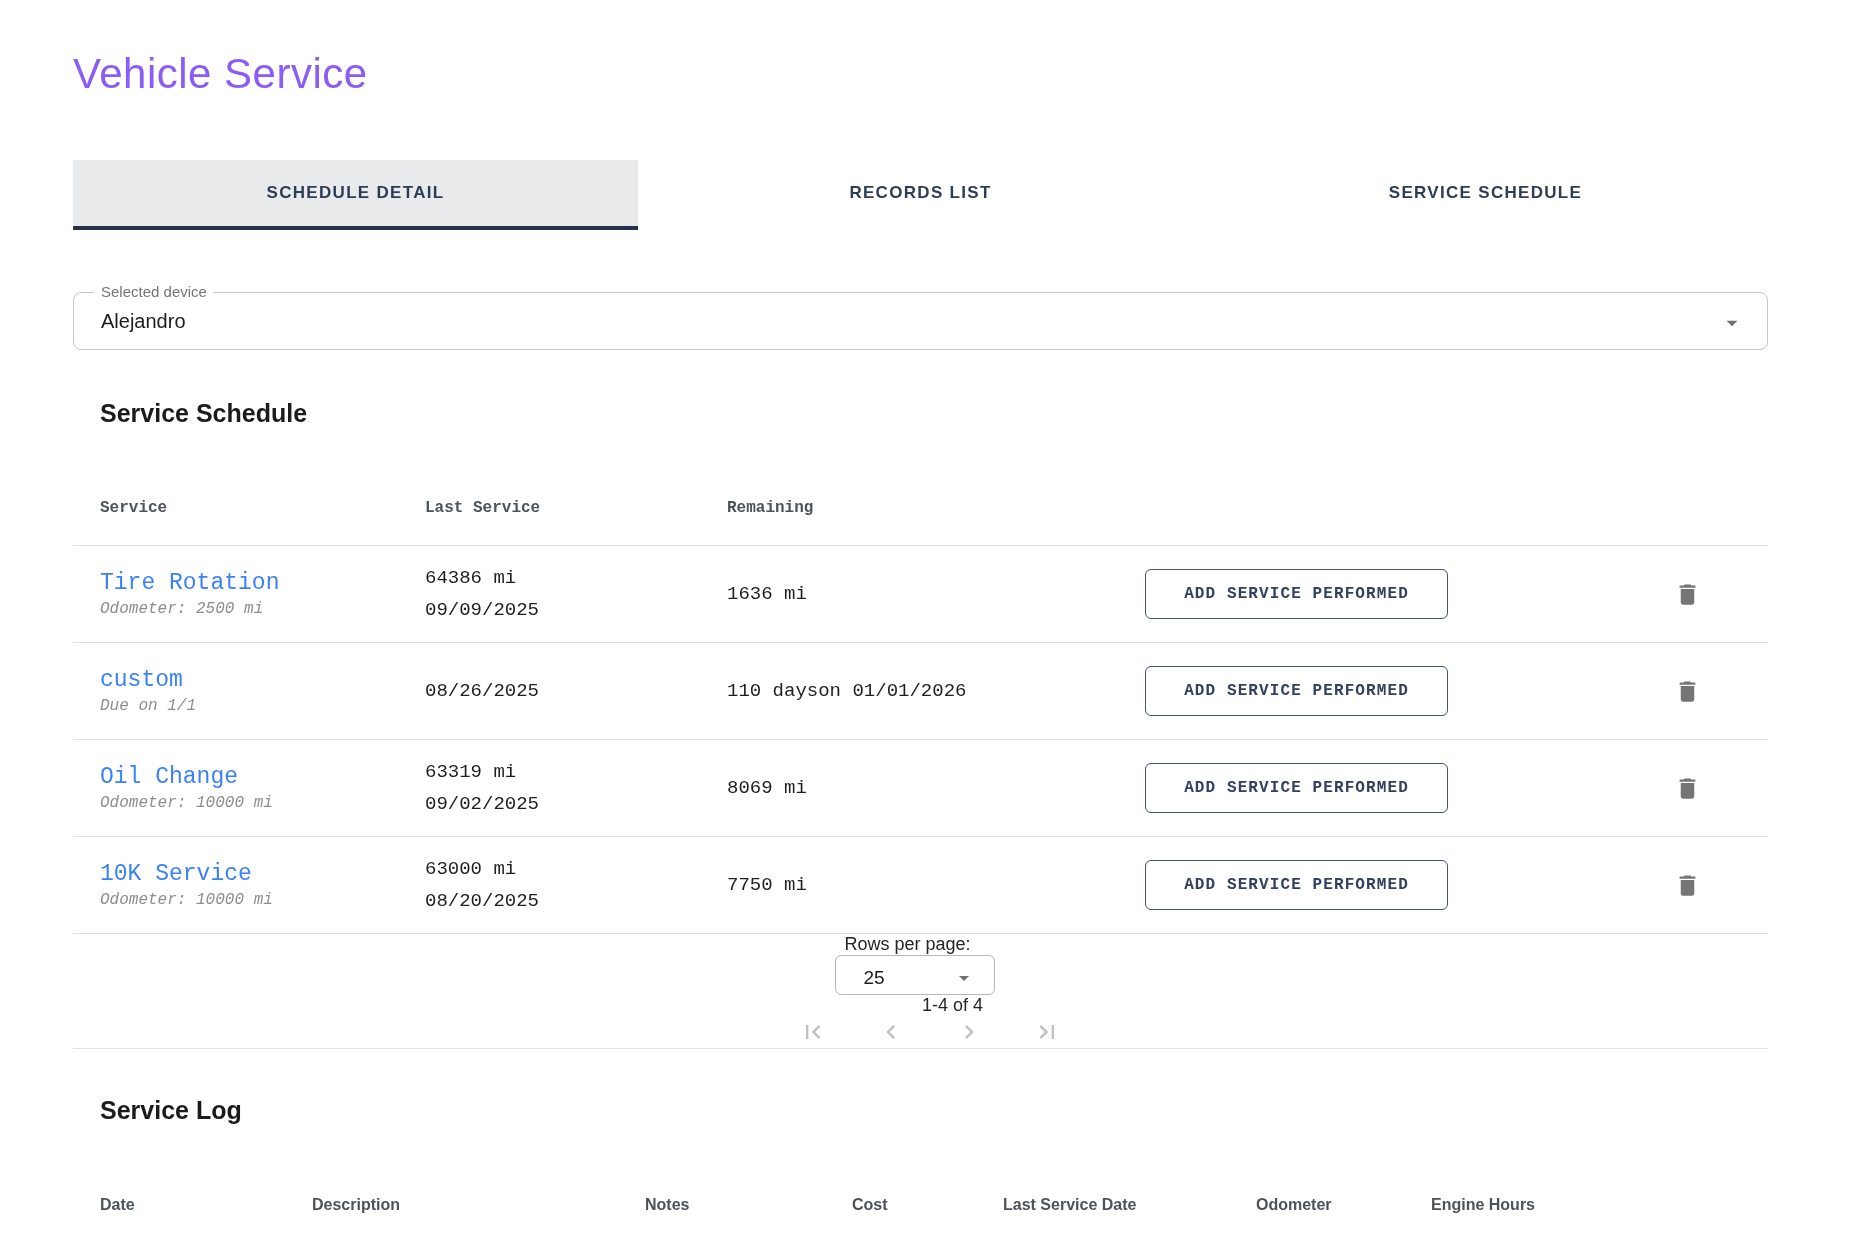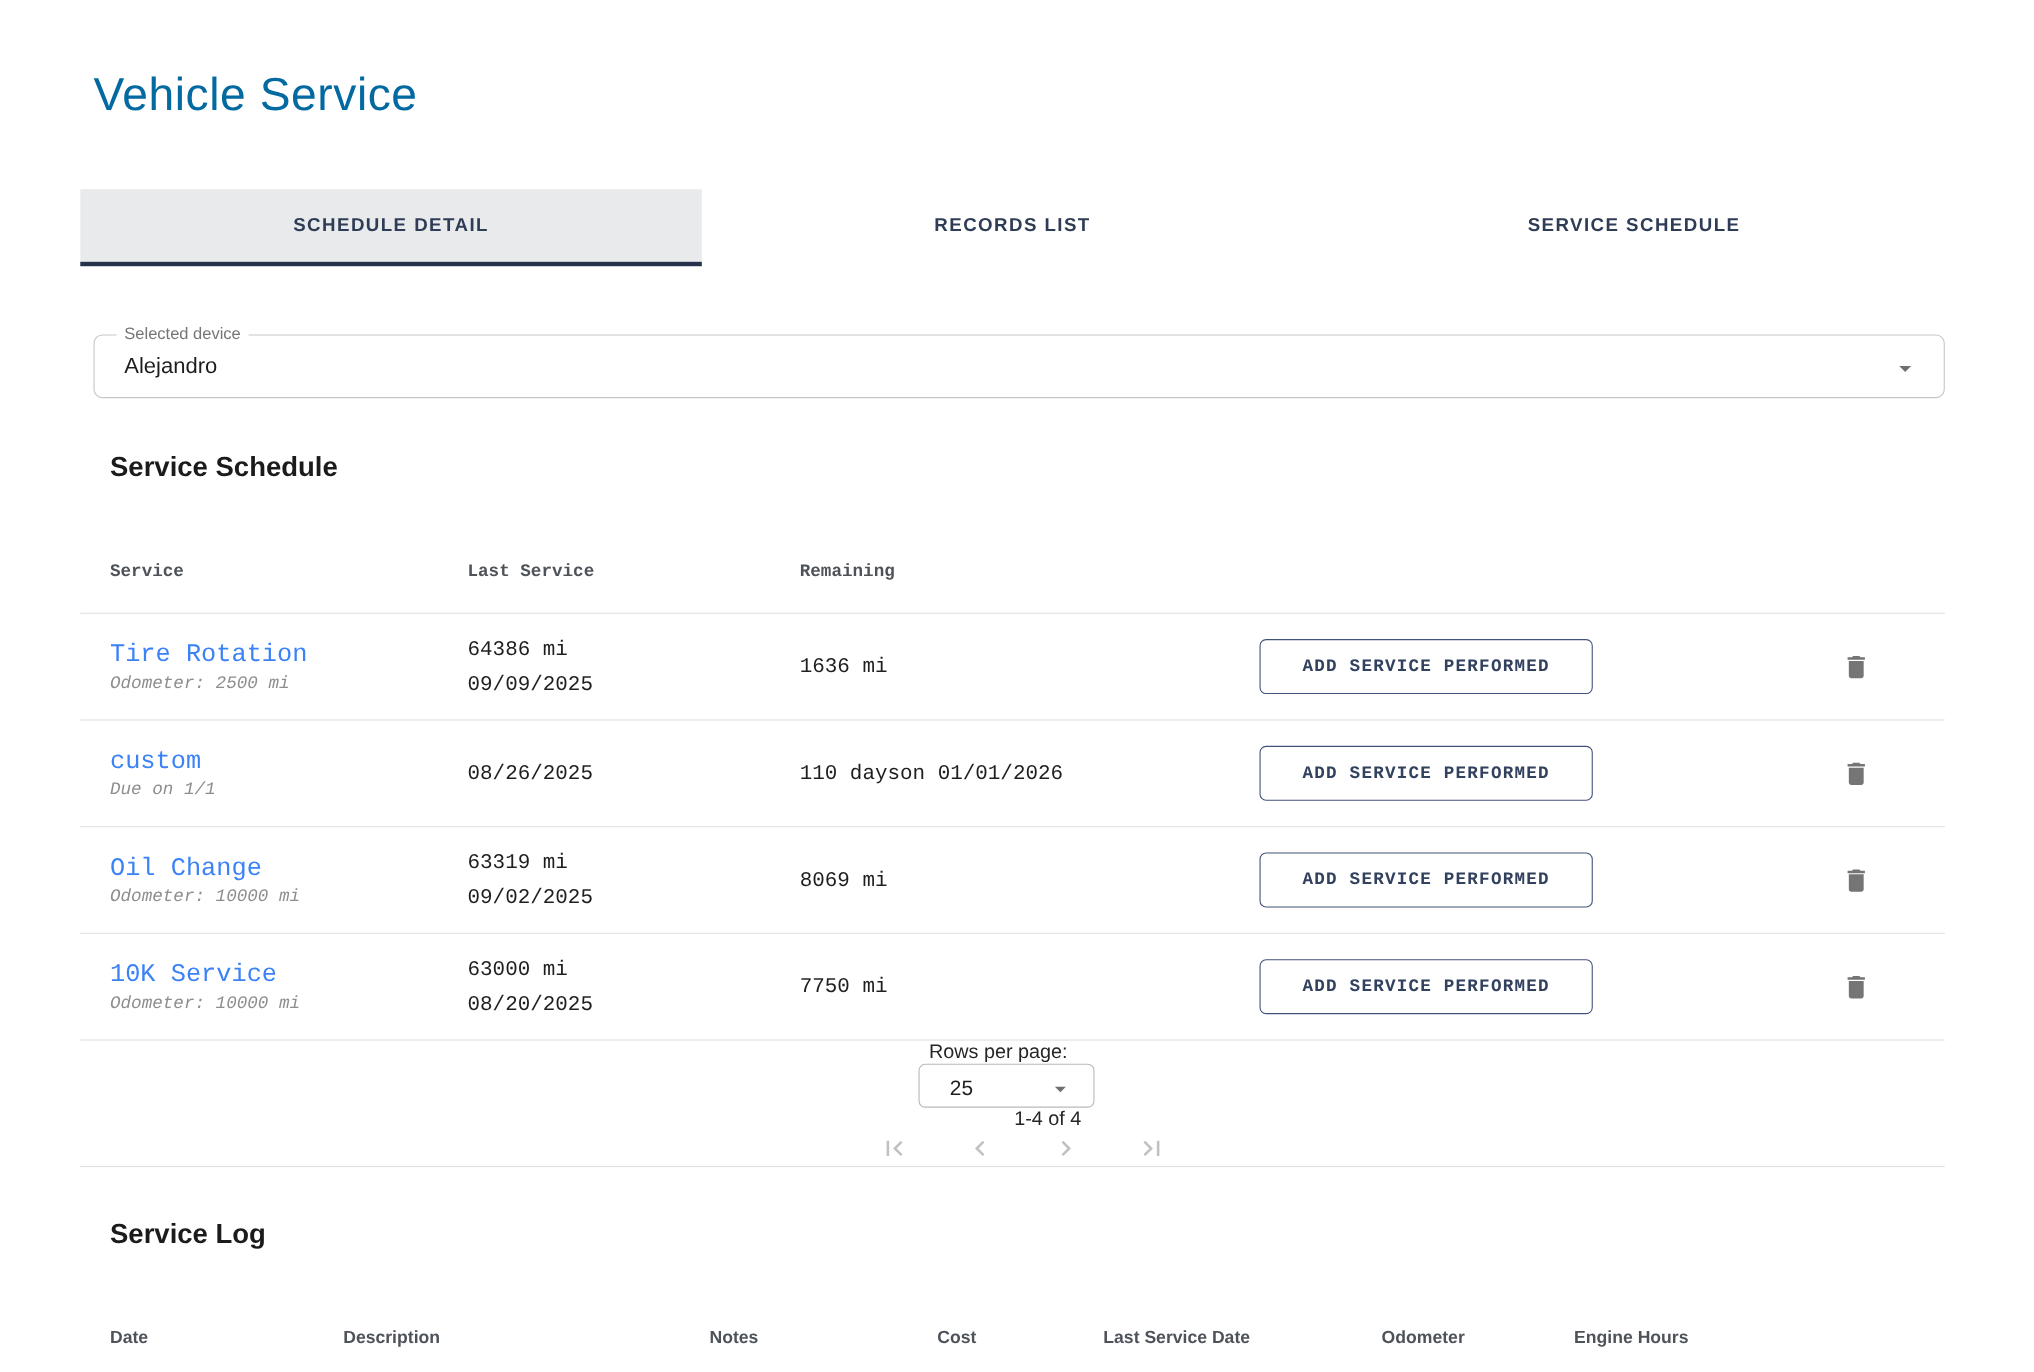--- a/index.html
+++ b/index.html
@@ -5,39 +5,39 @@
   * { box-sizing: border-box; }
   html, body { margin: 0; padding: 0; }
   body {
     width: 1849px; height: 1247px; overflow: hidden;
     background: #ffffff; color: #1f1f1f;
     font-family: "Liberation Sans", sans-serif;
   }
   .page { margin-left: 73px; width: 1695px; padding-top: 43px; }
 
   .title {
-    font-size: 42px; font-weight: 400; color: #0369a1;
-    margin: 12px; height: 62px; line-height: 62px; letter-spacing: 0.5px;
+    font-size: 42px; font-weight: 400; color: #8b5cf6;
+    margin: 0; height: 62px; line-height: 62px; letter-spacing: 0.5px;
   }
 
   
   .tabbar { display: flex; margin-top: 55px; }
   .tab {
     flex: 1; height: 70px; background: transparent; border: none;
     border-bottom: 4px solid transparent; cursor: pointer;
     font-family: inherit; font-size: 17px; font-weight: 700;
     letter-spacing: 1.3px; color: #2e3c55; padding: 0;
   }
   .tab.active { background: #e9eaec; border-bottom-color: #24324c; }
 
   
   .device-select {
     position: relative; margin-top: 62px; height: 58px;
     border: 1px solid #c6c6c6; border-radius: 8px;
-    display: flex; align-items: center; padding: 0 70px 0 27px; cursor: pointer; margin-left: 12px;
+    display: flex; align-items: center; padding: 0 70px 0 27px; cursor: pointer;
   }
   .device-select .notch-label {
     position: absolute; top: -10px; left: 20px; background: #fff;
     padding: 0 7px; font-size: 15px; color: #757575;
   }
   .device-select .value { font-size: 20px; color: #1d1d1d; }
   .device-select .caret { position: absolute; right: 22px; top: 17px; }
 
   .section-heading {
     font-size: 25px; font-weight: 700; color: #1b1b1b;

